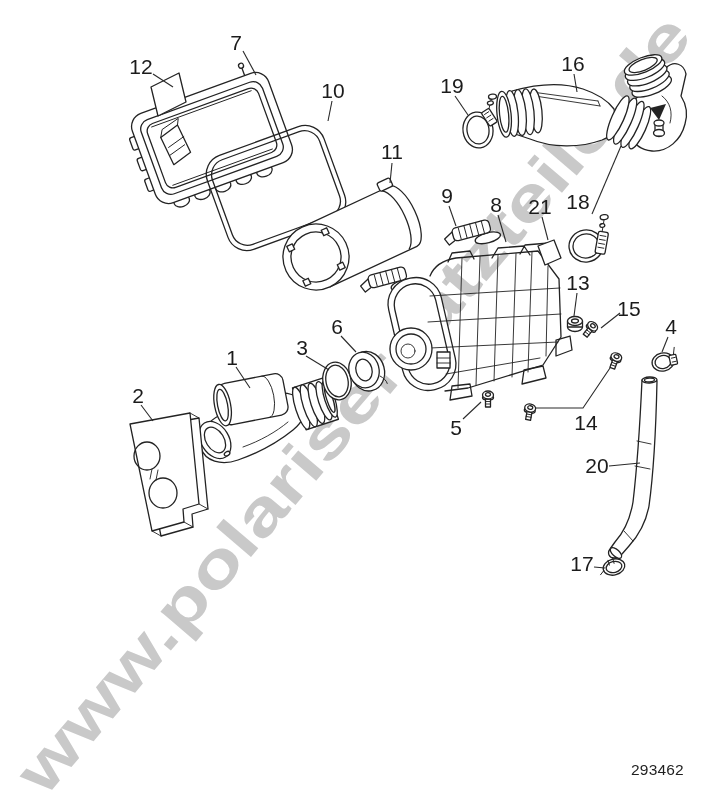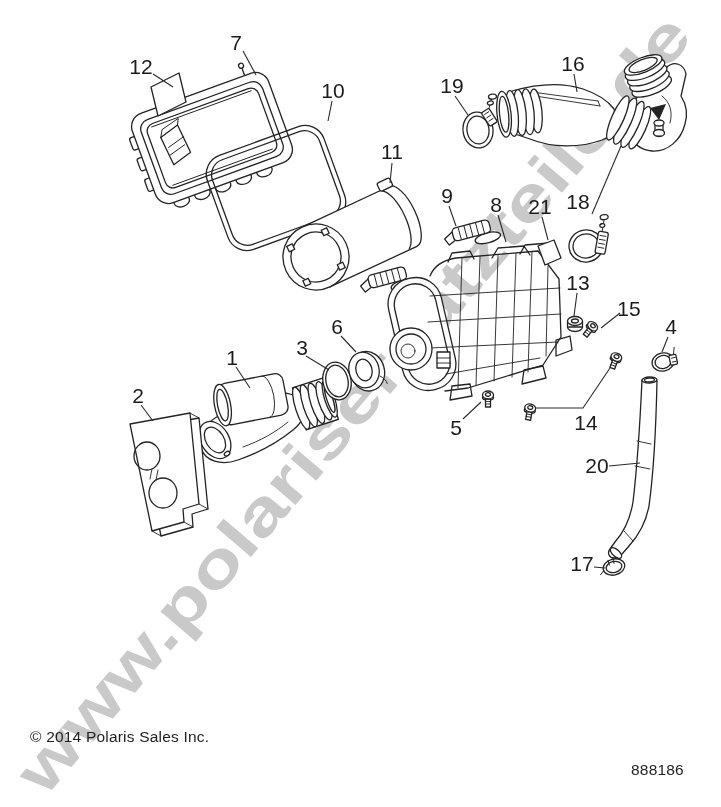--- a/index.html
+++ b/index.html
@@ -345,15 +345,14 @@
     <text class="callout" text-anchor="middle" x="629" y="316">15</text>
     <text class="callout" text-anchor="middle" x="573" y="71">16</text>
     <text class="callout" text-anchor="middle" x="582" y="571">17</text>
     <text class="callout" text-anchor="middle" x="578" y="209">18</text>
     <text class="callout" text-anchor="middle" x="452" y="93">19</text>
     <text class="callout" text-anchor="middle" x="597" y="473">20</text>
     <text class="callout" text-anchor="middle" x="540" y="214">21</text>
   </g>
 </svg>
 
-  <div id="copyright" class="footer-text">© 2014 Polaris Sales Inc.</div>
-  <div id="drawing-number" class="footer-text">888186</div>
+  <div id="drawing-number" class="footer-text">293462</div>
 </div>
 
 </body></html>

